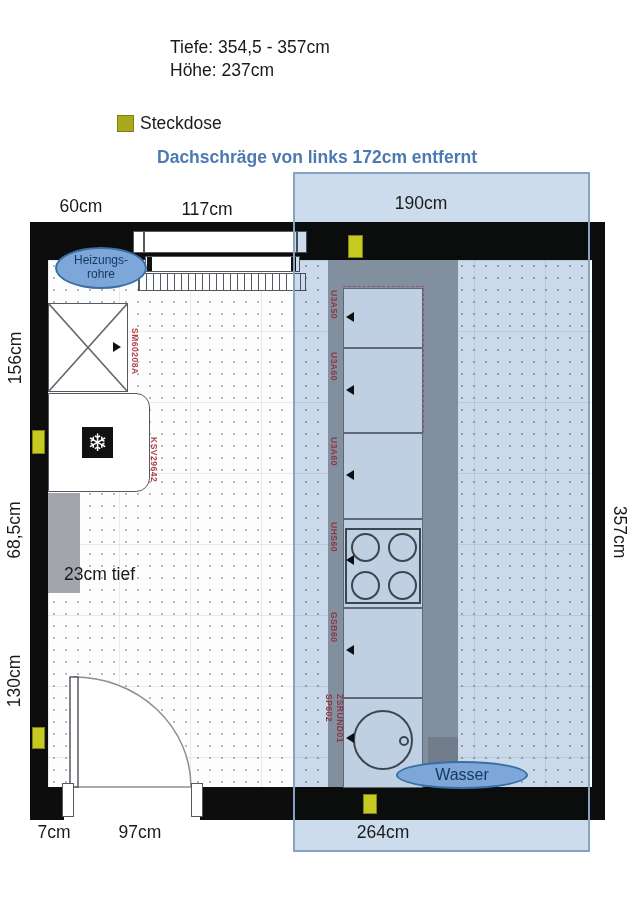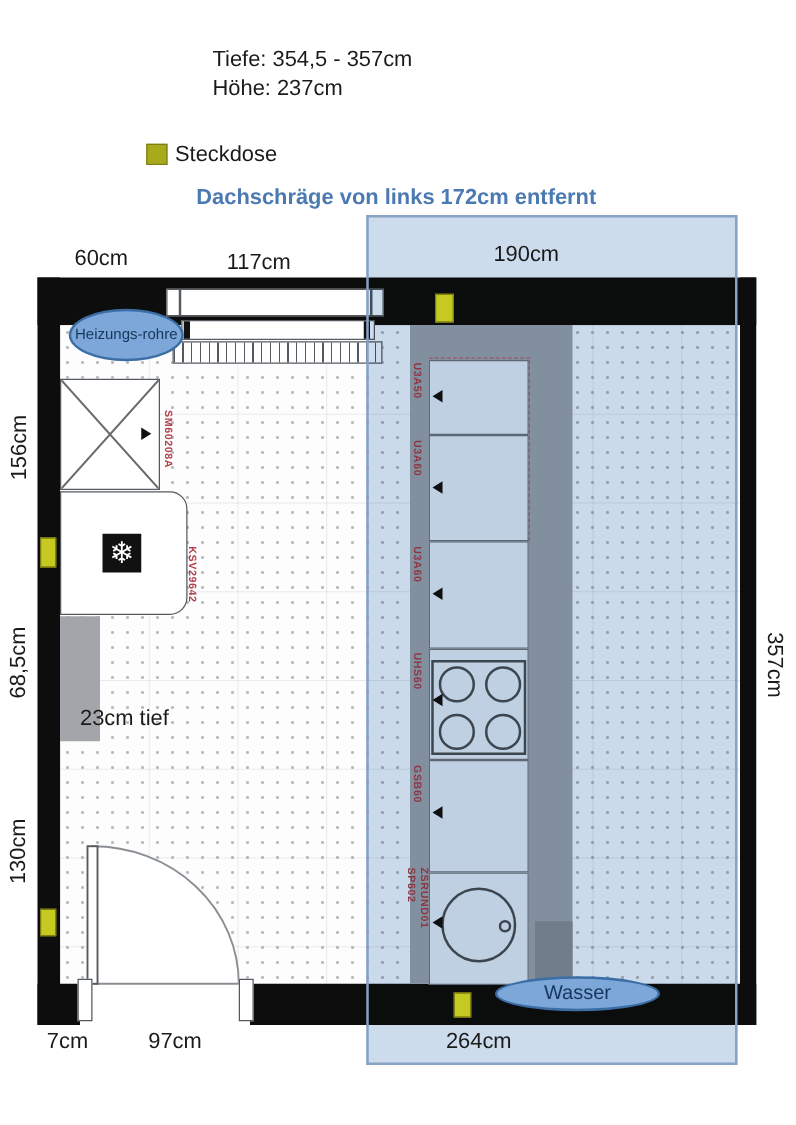--- a/index.html
+++ b/index.html
@@ -22,21 +22,21 @@
   .socket{background:#c6ca20;border:1px solid #7e8014;box-sizing:border-box;}
   .vdown{writing-mode:vertical-rl;}
   .rotccw{transform:rotate(-90deg);}
   .rotcw{transform:rotate(90deg);}
   .dimv{width:84px;height:20px;text-align:center;}
   .cab{background:#eef1f4;border:1px solid #75797e;box-sizing:border-box;}
   .cablabel{font-size:8.5px;font-weight:600;letter-spacing:0.5px;color:#b0404a;white-space:nowrap;}
   .tri-left{width:0;height:0;border-top:5px solid transparent;border-bottom:5px solid transparent;border-right:8px solid #111;}
   .tri-right{width:0;height:0;border-top:5px solid transparent;border-bottom:5px solid transparent;border-left:8px solid #111;}
   .ellipse{border-radius:50%;background:#7da7d8;border:2px solid #3a6ea5;box-sizing:border-box;
-           display:flex;align-items:center;justify-content:center;flex-direction:row;
+           display:flex;align-items:center;justify-content:center;flex-direction:column;
            color:#17375e;text-align:center;}
   .overlay-tint{background:#ccdcec;mix-blend-mode:multiply;}
   .overlay-border{border:2px solid #86a3c4;box-sizing:border-box;background:transparent;}
   .burner{width:29px;height:29px;border:2px solid #4c5055;border-radius:50%;box-sizing:border-box;background:transparent;}
   .whitebox{background:#ffffff;border:1.5px solid #555a60;box-sizing:border-box;}
   .radiator{background:#fff;border:1.5px solid #555a60;box-sizing:border-box;
     background-image:repeating-linear-gradient(to right,#555a60 0 1px,transparent 1px 7px);}
 </style>
 </head>
 <body>
@@ -135,21 +135,21 @@
 
   <div class="abs socket" style="left:348px;top:235px;width:15px;height:23px;z-index:8;"></div>
   <div class="abs socket" style="left:32px;top:430px;width:13px;height:24px;z-index:8;"></div>
   <div class="abs socket" style="left:32px;top:727px;width:13px;height:22px;z-index:8;"></div>
   <div class="abs socket" style="left:363px;top:794px;width:14px;height:20px;z-index:8;"></div>
 
   <div class="abs ellipse" style="left:55px;top:247px;width:92px;height:42px;font-size:12px;line-height:1.15;z-index:9;">
     <span>Heizungs-</span>
     <span>rohre</span>
   </div>
-  <div class="abs ellipse" style="left:396px;top:761px;width:132px;height:28px;font-size:16px;z-index:9;margin-top:20px;">
+  <div class="abs ellipse" style="left:396px;top:761px;width:132px;height:28px;font-size:16px;z-index:9;">
     <span>Wasser</span>
   </div>
 
   <div class="abs dim center" style="left:81px;top:196px;z-index:10;">60cm</div>
   <div class="abs dim center" style="left:207px;top:199px;z-index:10;">117cm</div>
   <div class="abs dim center" style="left:421px;top:193px;z-index:10;">190cm</div>
 
   <div class="abs dim dimv rotccw" style="left:-27px;top:348px;z-index:10;">156cm</div>
   <div class="abs dim dimv rotccw" style="left:-28px;top:520px;z-index:10;">68,5cm</div>
   <div class="abs dim dimv rotccw" style="left:-28px;top:671px;z-index:10;">130cm</div>

